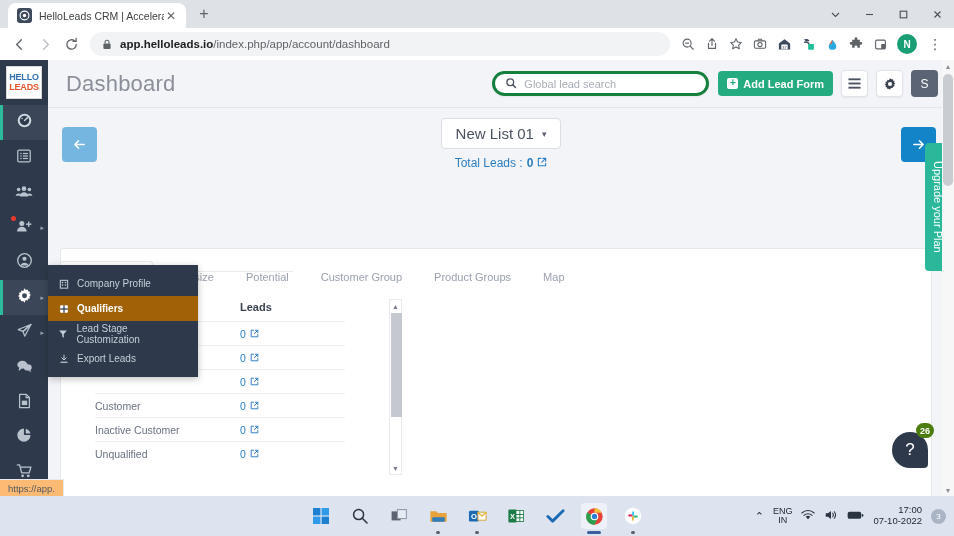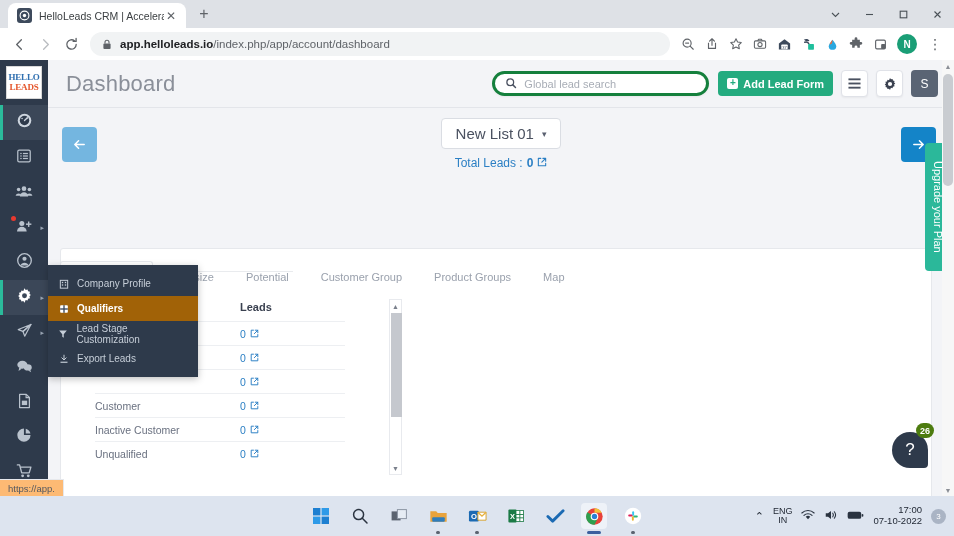--- a/index.html
+++ b/index.html
@@ -49,21 +49,21 @@
   .viewport { position:absolute; left:0; top:60px; width:954px; height:436px;
     background:#fff; overflow:hidden; }
 
   
   .rail { position:absolute; left:0; top:0; width:48px; height:436px;
     background:#2e3a4b; z-index:30; }
   .rail-logo { width:48px; height:45px; display:flex; align-items:center;
     justify-content:center; }
   .logo-box { width:36px; height:33px; background:#fff; border:1px solid #d8d8d8;
     display:flex; flex-direction:column; align-items:center; justify-content:center;
-    line-height:1.02;font-family:Liberation Serif, serif; }
+    line-height:1.02; }
   .logo-box span { font-size:9px; font-weight:700; letter-spacing:-.2px; }
   .logo-hello { color:#2f6fb0; }
   .logo-leads { color:#e4552b; }
   .rail-item { position:relative; width:48px; height:35px; display:flex;
     align-items:center; justify-content:center; color:#b9c2cd; }
   .rail-item.active { background:#3b4758; }
   .rail-item.active::before { content:""; position:absolute; left:0; top:0;
     width:3px; height:100%; background:#2bbb9b; }
   .rail-item .caret { position:absolute; right:4px; top:50%; transform:translateY(-50%);
     font-size:7px; color:#9aa5b3; }

